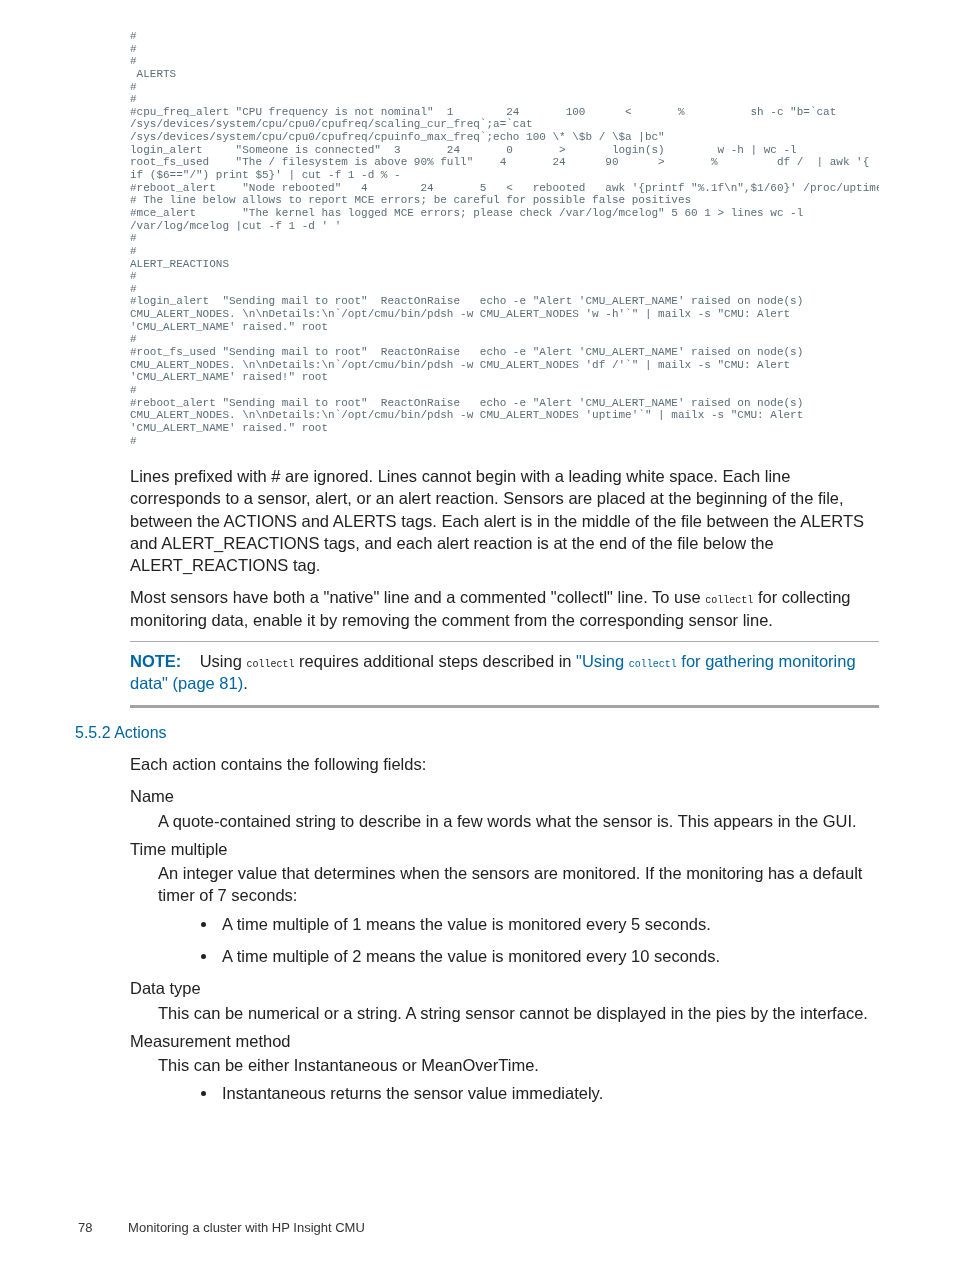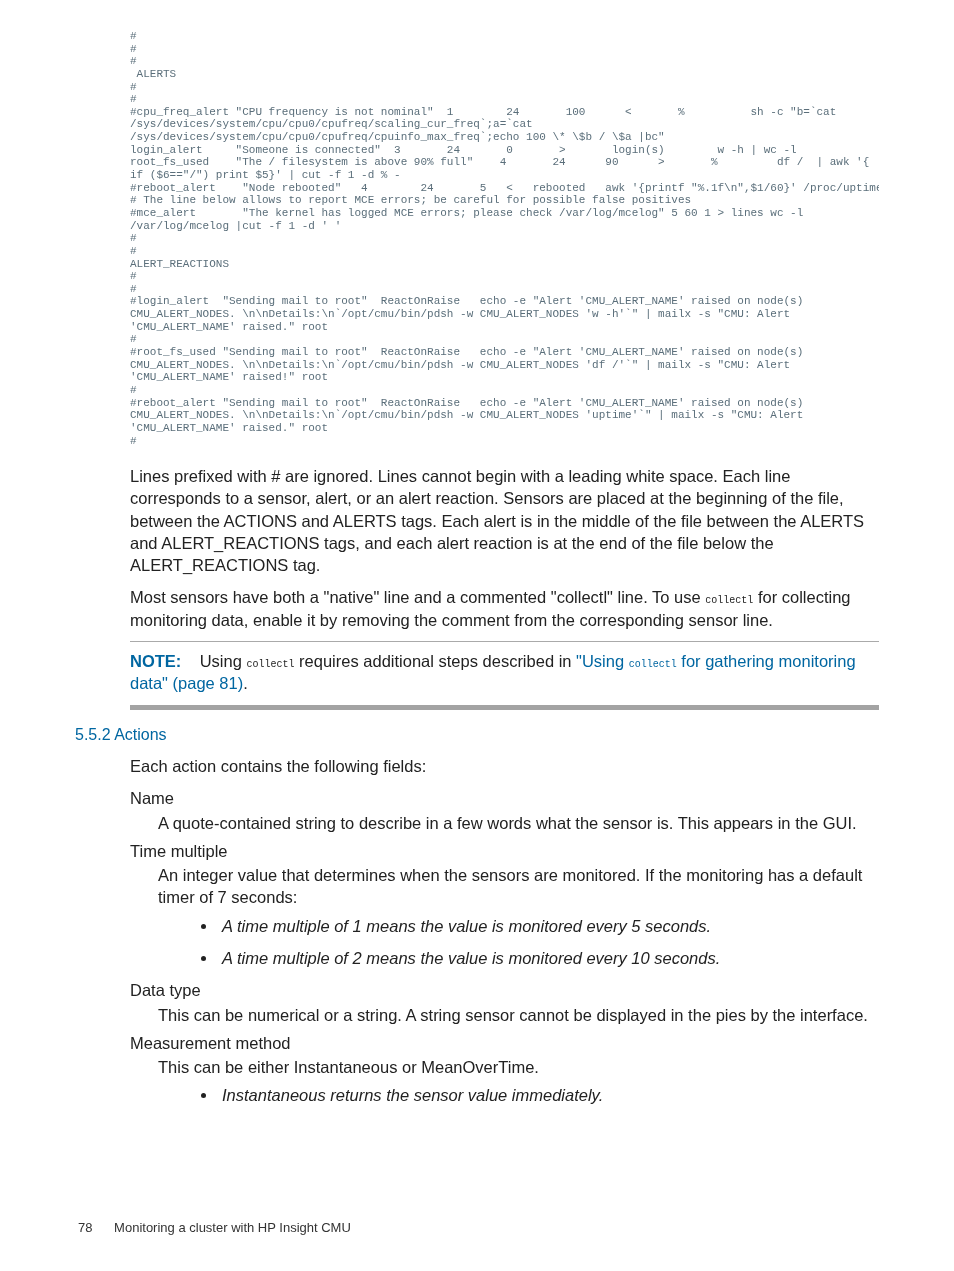--- a/index.html
+++ b/index.html
@@ -27,46 +27,46 @@
     white-space: pre;
     margin: 0 0 18px 55px;
     overflow: hidden;
   }
   .para {
     margin: 0 0 10px 55px;
   }
   .note-box {
     margin: 6px 0 14px 55px;
     border-top: 1px solid #aaa;
-    border-bottom: 5px solid #a3a3a3;
+    border-bottom: 3px solid #a3a3a3;
     padding: 8px 0 10px 0;
   }
   .note-label { font-weight: bold; color: #0066a1; }
   .link { color: #0066a1; }
   code.inline { font-family: "Courier New", monospace; font-size: 10px; }
   h2.section {
     color: #0066a1;
     font-weight: normal;
     font-size: 16px;
     margin: 10px 0 10px 0;
   }
   .dl { margin-left: 55px; }
   .dt { margin: 4px 0 2px 0; }
   .dd { margin: 0 0 6px 28px; }
   ul.bullets { margin: 4px 0 6px 58px; padding: 0; list-style: disc; }
   ul.bullets li { margin: 4px 0 10px 0; padding-left: 4px; }
-  ul.bullets.sub { margin-left: 88px; font-style: italic; }
+  ul.bullets.sub { margin-left: 88px; }
   .footer {
     position: absolute;
     left: 78px;
     bottom: 34px;
     font-size: 13px;
     color: #333;
   }
-  .footer .pn { margin-right: 18px; }
+  .footer .pn { margin-right: 32px; }
 </style>
 </head>
 <body>
 
 <div class="page">
 
 <pre class="code">#
 #
 #
  ALERTS

